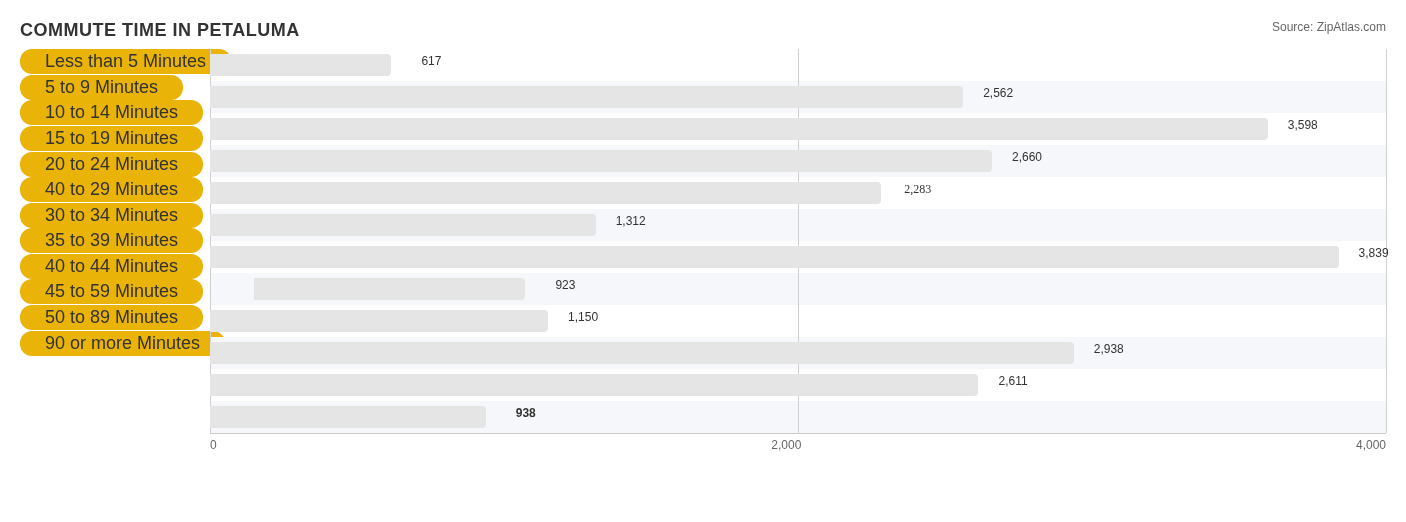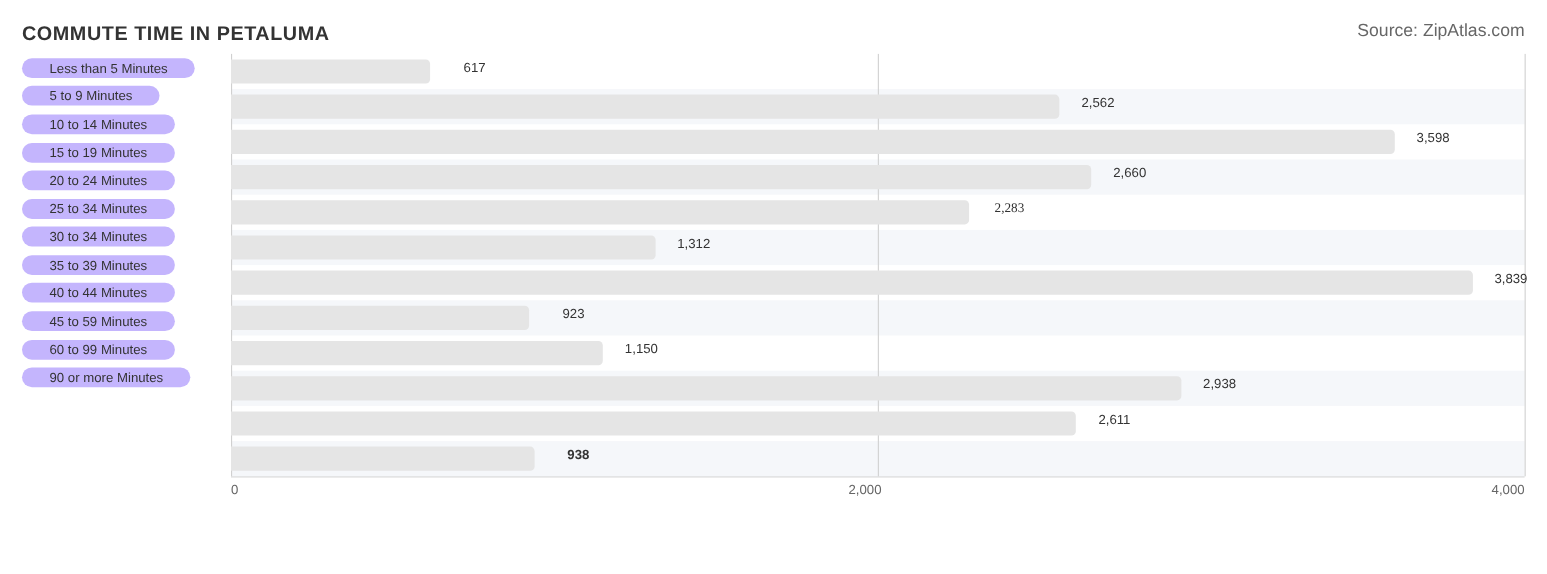--- a/index.html
+++ b/index.html
@@ -22,21 +22,21 @@
       font-weight: bold;
       color: #333;
       text-transform: uppercase;
       letter-spacing: 0.5px;
       margin-bottom: 8px;
     }
     .source-label {
       position: absolute;
       top: 20px;
       right: 20px;
-      font-size: 16px;
+      font-size: 12px;
       color: #666;
     }
     .chart-area {
       display: flex;
       flex-direction: row;
       width: 100%;
       height: calc(100% - 45px);
       margin-top: 5px;
     }
     .labels-col {
@@ -48,24 +48,24 @@
       padding-bottom: 22px;
     }
     .label-item {
       display: flex;
       align-items: center;
       font-size: 12.5px;
       color: #333;
       height: 32px;
     }
     .label-pill {
-      background: #c4b5fd;
+      background: #eab308;
       border-radius: 12px;
       padding: 2px 25px;
-      font-size: 12px;
+      font-size: 18px;
       color: #333;
       white-space: nowrap;
     }
     .bar-row {
       display: flex;
       align-items: center;
       height: 32px;
       position: relative;
     }
     .bar {
@@ -131,36 +131,36 @@
         <div class="label-item">
           <span class="label-pill">10 to 14 Minutes</span>
         </div>
         <div class="label-item">
           <span class="label-pill">15 to 19 Minutes</span>
         </div>
         <div class="label-item">
           <span class="label-pill">20 to 24 Minutes</span>
         </div>
         <div class="label-item">
-          <span class="label-pill">25 to 34 Minutes</span>
+          <span class="label-pill">40 to 29 Minutes</span>
         </div>
         <div class="label-item">
           <span class="label-pill">30 to 34 Minutes</span>
         </div>
         <div class="label-item">
           <span class="label-pill">35 to 39 Minutes</span>
         </div>
         <div class="label-item">
           <span class="label-pill">40 to 44 Minutes</span>
         </div>
         <div class="label-item">
           <span class="label-pill">45 to 59 Minutes</span>
         </div>
         <div class="label-item">
-          <span class="label-pill">60 to 99 Minutes</span>
+          <span class="label-pill">50 to 89 Minutes</span>
         </div>
         <div class="label-item">
           <span class="label-pill">90 or more Minutes</span>
         </div>
       </div>
     <div class="bars-wrapper">
       <div class="bars-inner" id="bars-inner">
           <div class="row-stripe" style="top: 8.33333%; height: 8.33333%;"></div>
           <div class="row-stripe" style="top: 25%; height: 8.33333%;"></div>
           <div class="row-stripe" style="top: 41.6667%; height: 8.33333%;"></div>
@@ -199,21 +199,21 @@
             <div class="bar" style="width: 32.8%;">
               <span class="bar-value">1,312</span>
             </div>
           </div>
           <div class="bar-row">
             <div class="bar" style="width: 95.97%;">
               <span class="bar-value">3,839</span>
             </div>
           </div>
           <div class="bar-row">
-            <div class="bar" style="width: 23.08%;">
+            <div class="bar" style="width: 23.08%; margin-left: 44px;">
               <span class="bar-value">923</span>
             </div>
           </div>
           <div class="bar-row">
             <div class="bar" style="width: 28.75%;">
               <span class="bar-value">1,150</span>
             </div>
           </div>
           <div class="bar-row">
             <div class="bar" style="width: 73.45%;">

